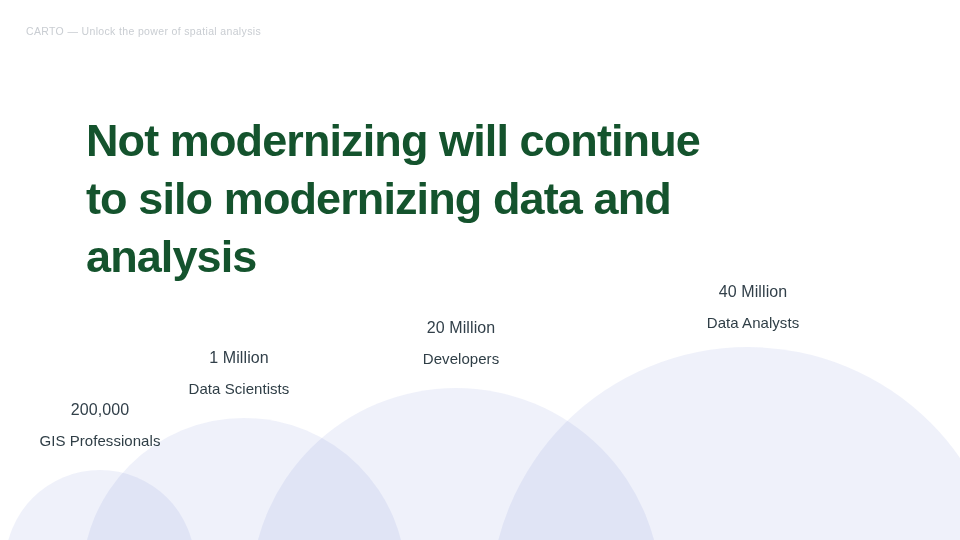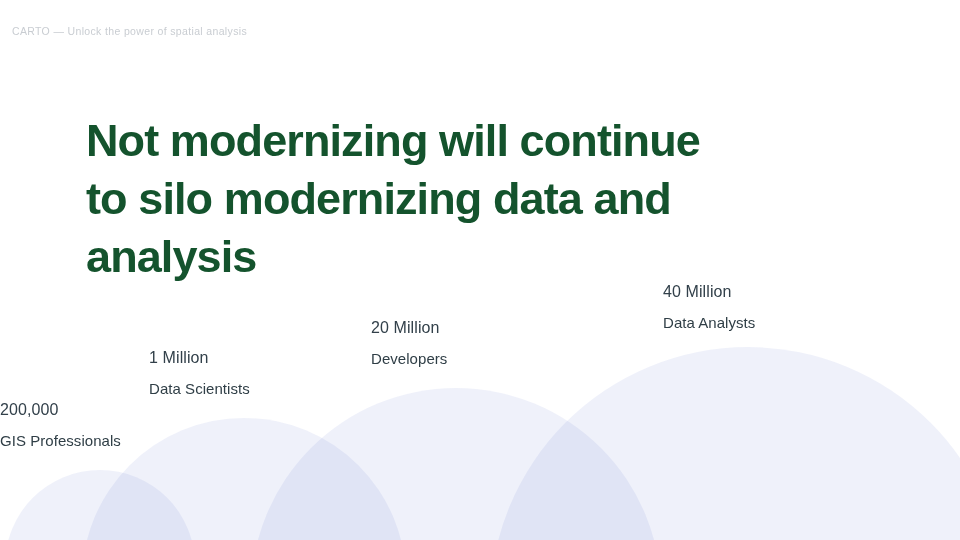--- a/index.html
+++ b/index.html
@@ -16,21 +16,21 @@
     position: relative;
     width: 960px;
     height: 540px;
     background: #ffffff;
     overflow: hidden;
   }
 
   
   #kicker {
     position: absolute;
-    left: 12px;
+    left: 26px;
     top: 25px;
     font-size: 10.5px;
     letter-spacing: 0.35px;
     color: #c9cdd2;
     font-weight: 400;
     white-space: nowrap;
   }
 
   
   #headline {
@@ -57,21 +57,21 @@
   .bubble {
     position: absolute;
     border-radius: 50%;
     background: #4b5cc4;
     opacity: 0.085;
   }
 
   
   .stat {
     position: absolute;
-    text-align: left;
+    text-align: center;
     white-space: nowrap;
   }
   .stat .stat-value {
     display: block;
     font-size: 16px;
     font-weight: 400;
     color: #32404a;
     letter-spacing: 0.1px;
     line-height: 20px;
   }

